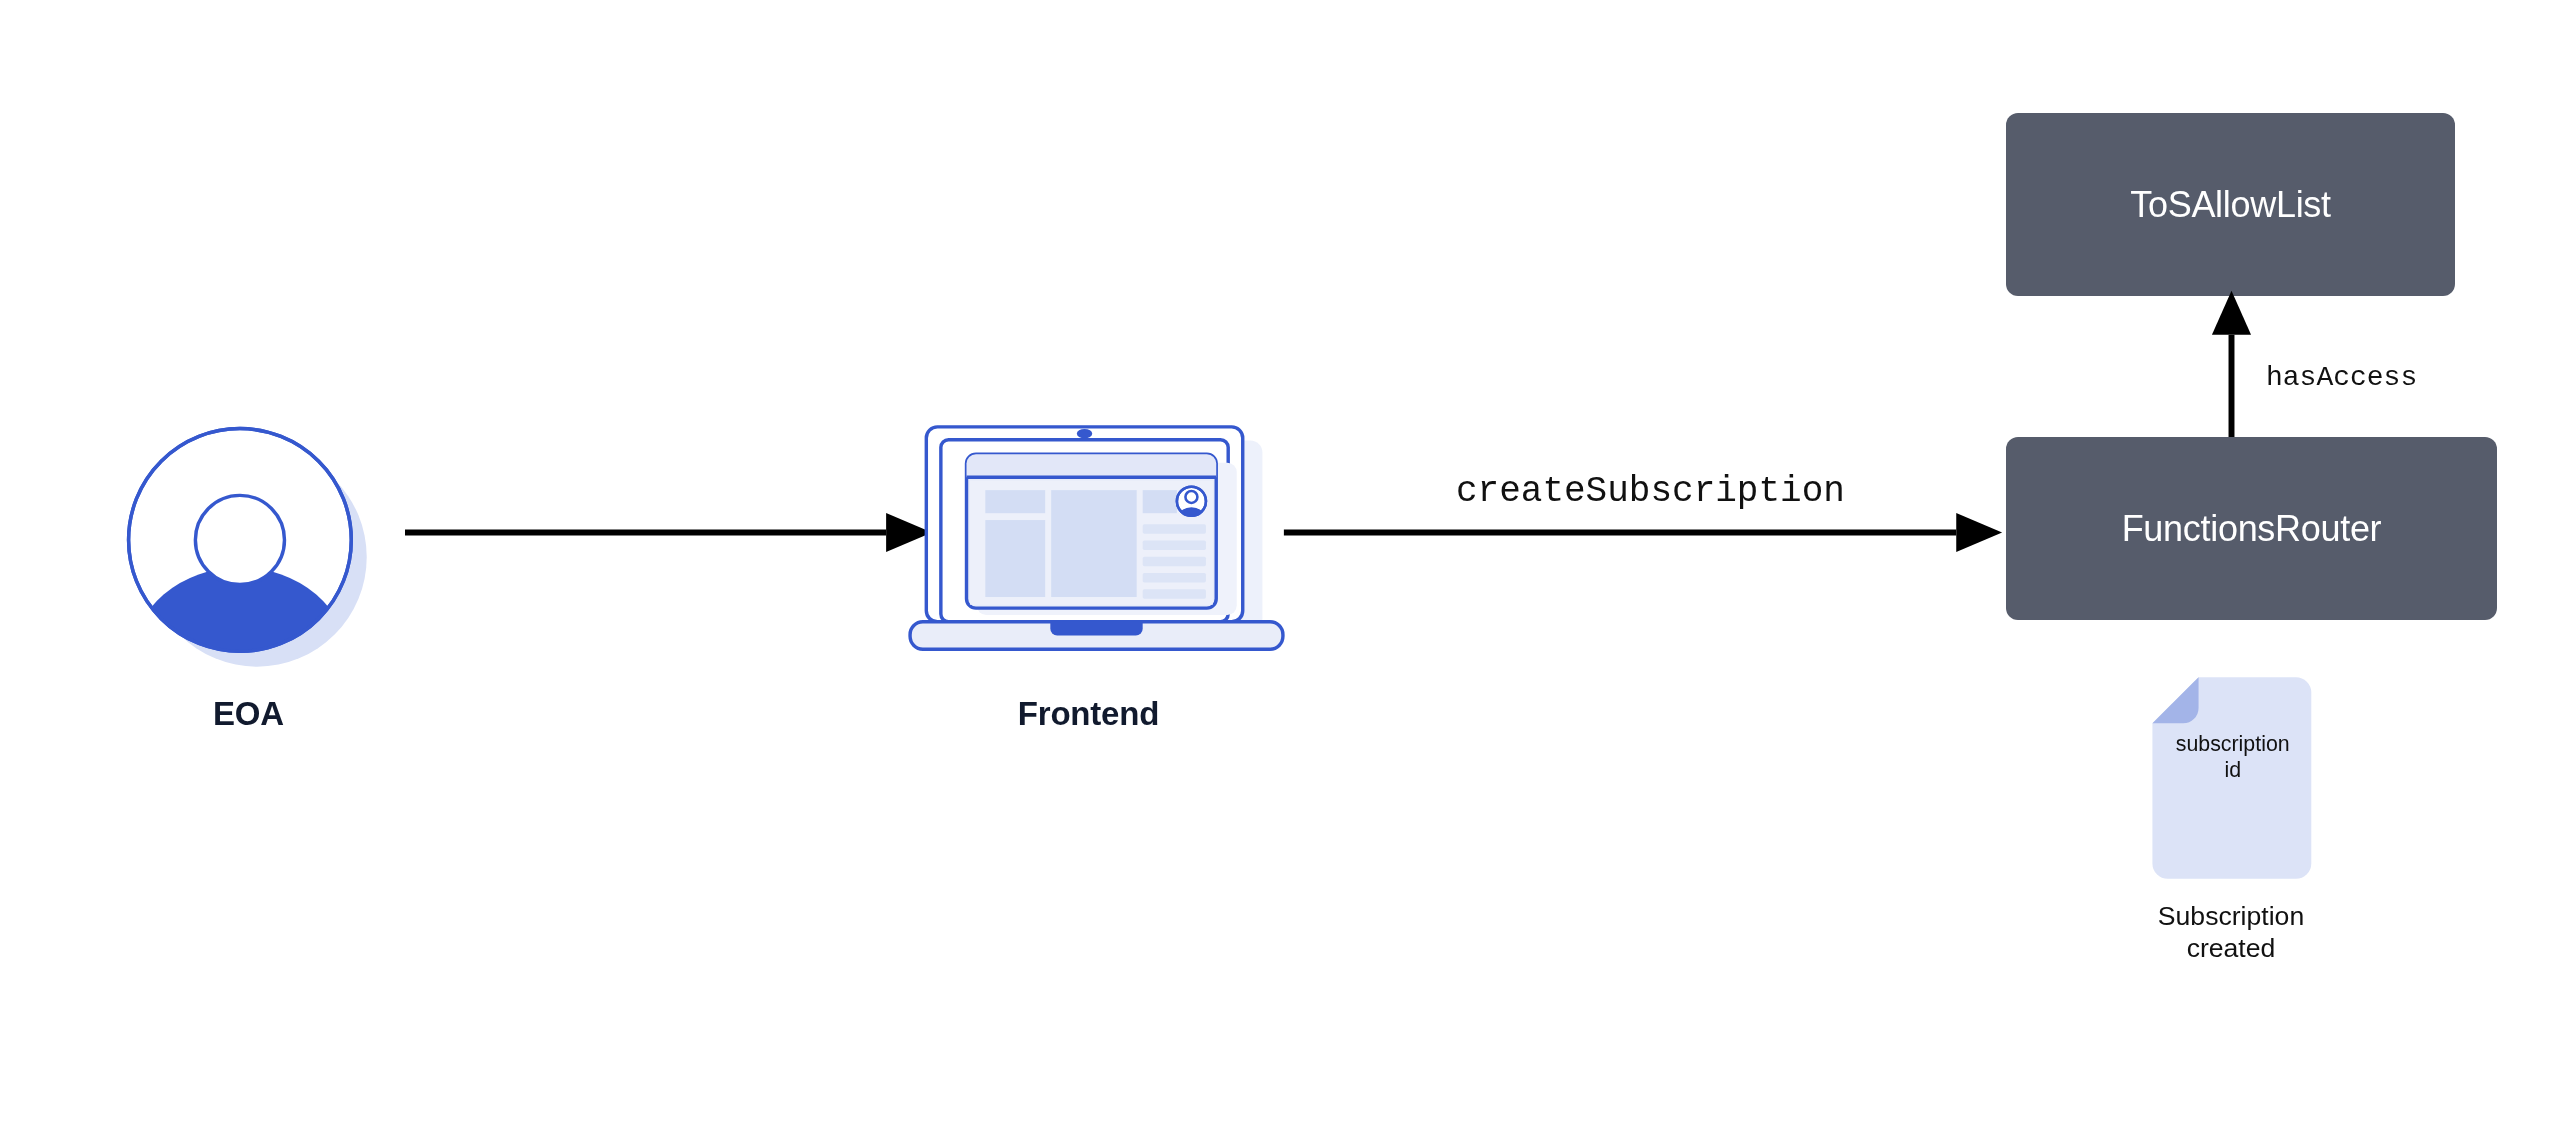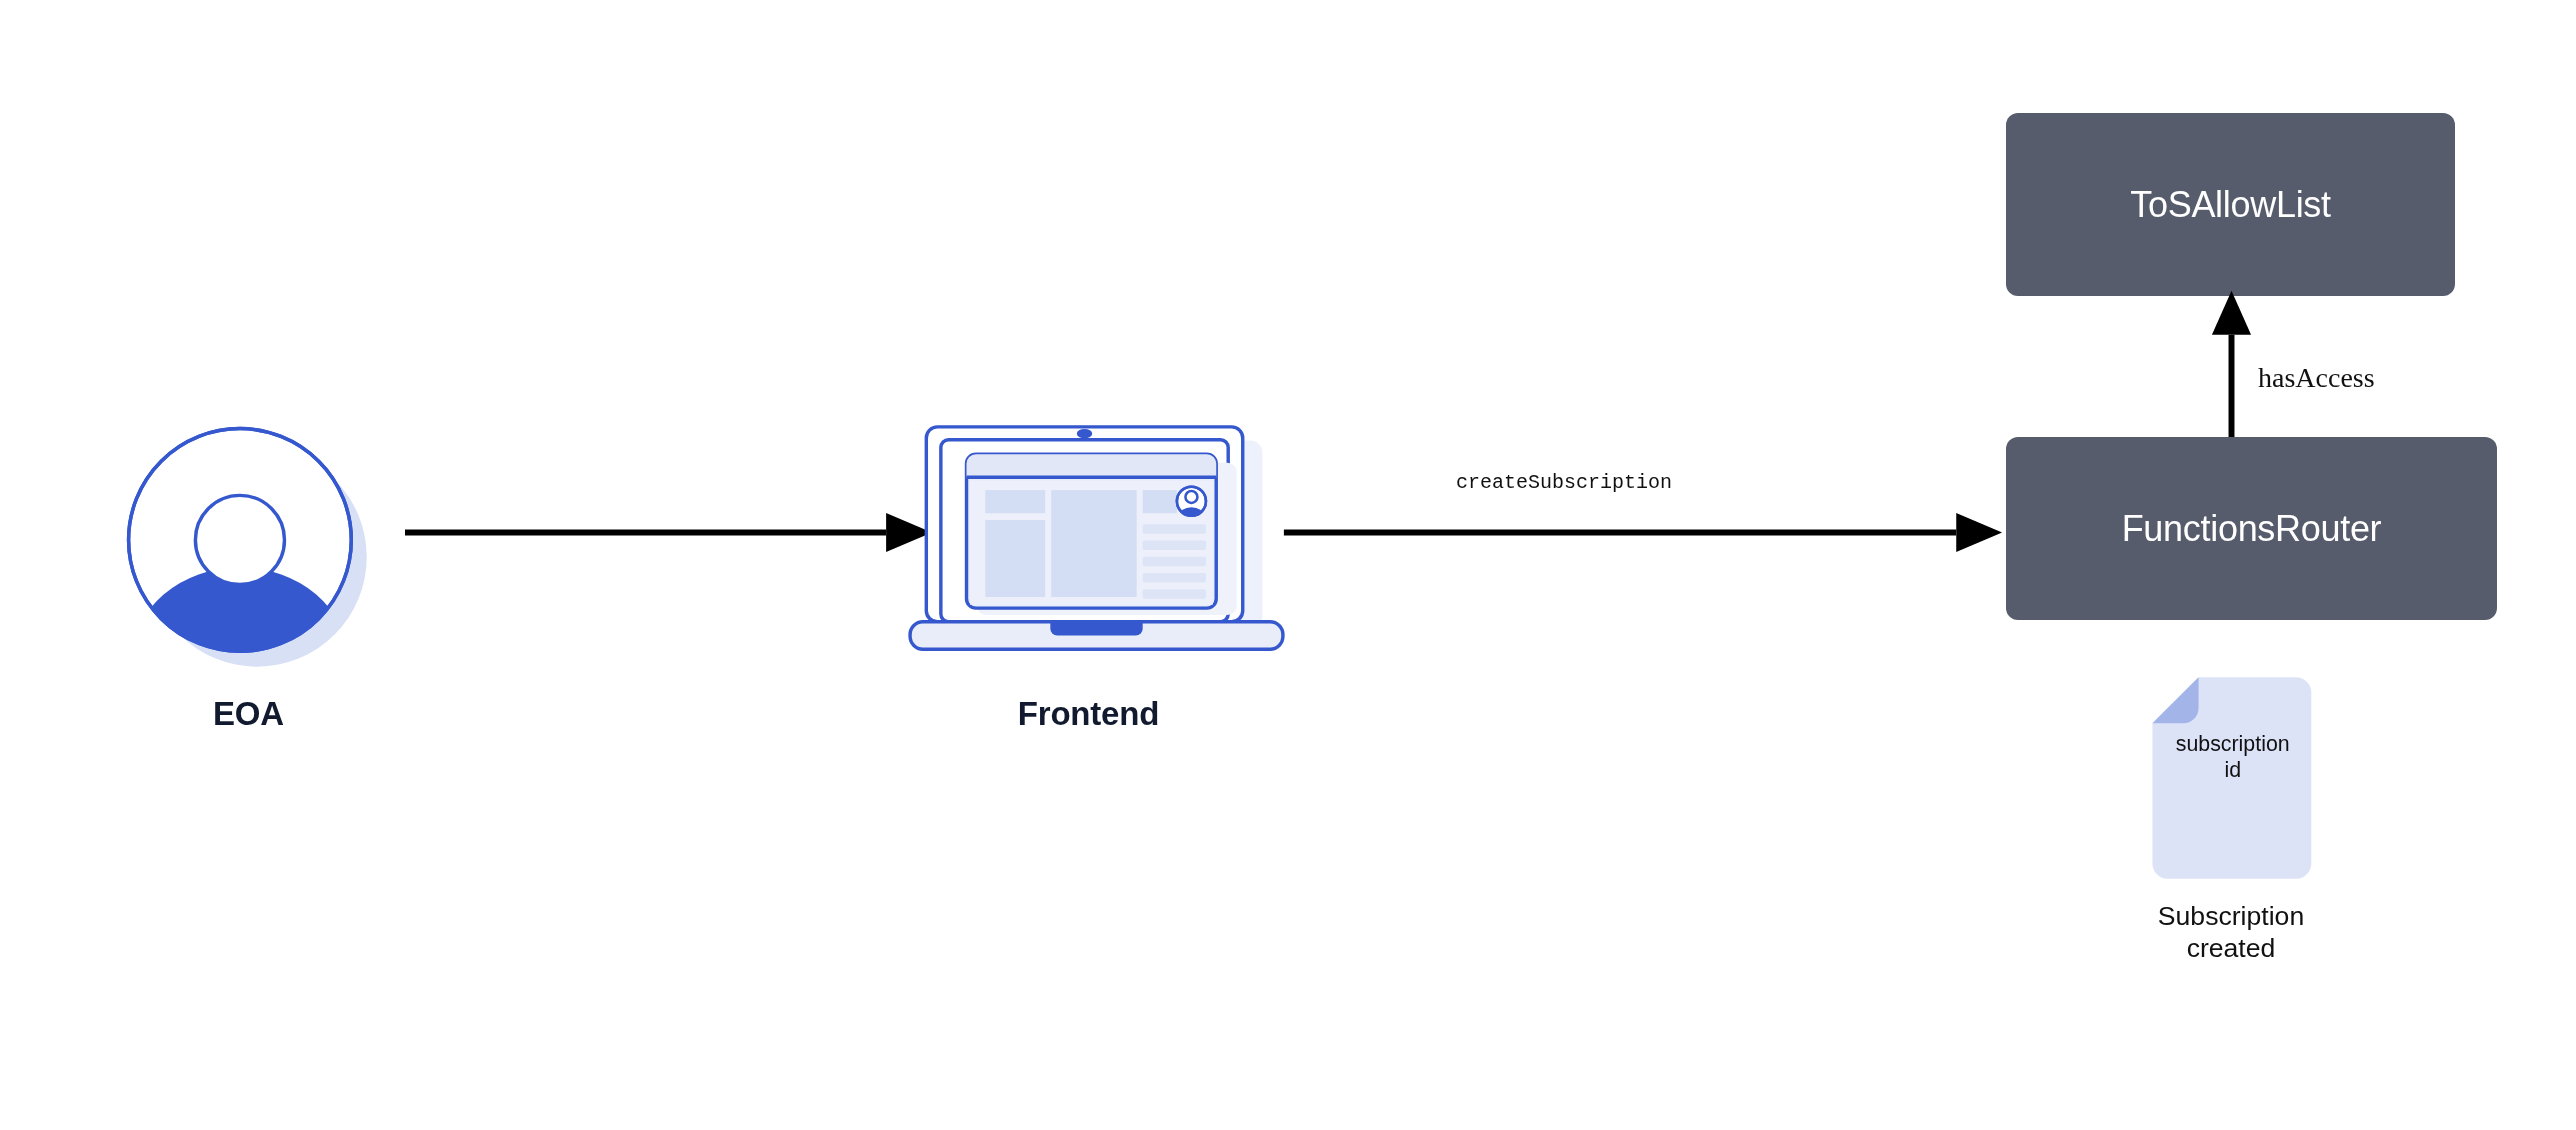--- a/index.html
+++ b/index.html
@@ -67,30 +67,31 @@
     text-align: center;
     line-height: 1.22;
   }
   #caption-subscription { left: 2068px; top: 900px; width: 326px; }
 
   
   .edge-label-mono {
     position: absolute;
     color: #111111;
     font-family: "Liberation Mono", monospace;
-    font-size: 20px;
+    font-size: 36px;
     letter-spacing: 0px;
     white-space: nowrap;
   }
   .edge-label-sans {
     position: absolute;
     color: #111111;
-    font-family: Liberation Serif, serif;
+    font-family: Liberation Mono, monospace;
     font-size: 28px;
     white-space: nowrap;
+    margin-left: 8px;
   }
   #edge-label-createsubscription { left: 1456px; top: 471px; }
   #edge-label-hasaccess { left: 2258px; top: 362px; }
 
   
   .arrow-svg { position: absolute; overflow: visible; }
 
   
   .icon-wrap { position: absolute; }
   #icon-eoa { left: 120px; top: 420px; width: 257px; height: 257px; }

